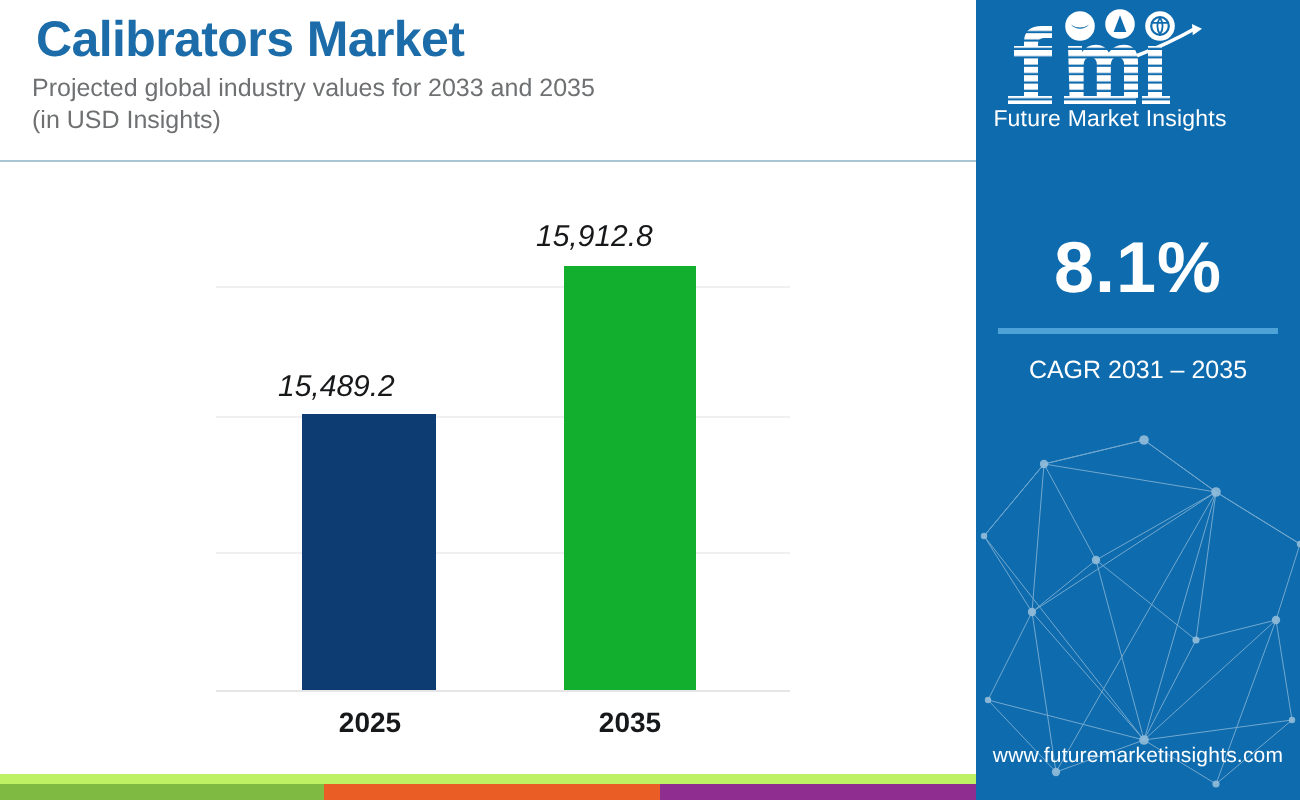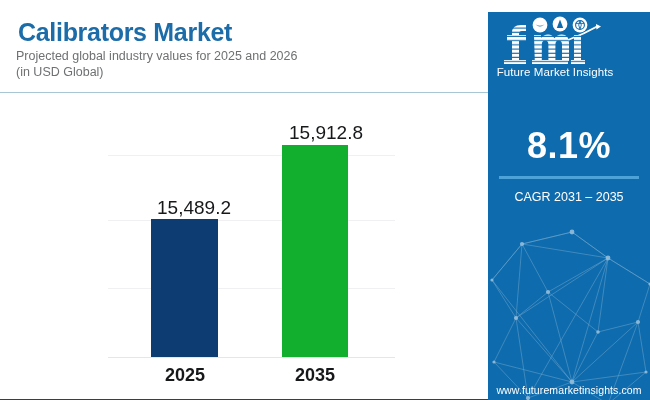--- a/index.html
+++ b/index.html
@@ -11,22 +11,21 @@
     width: 650px;
     height: 400px;
     font-family: "Liberation Sans", sans-serif;
     overflow: hidden;
     position: relative;
   }
 
   #root {
     position: absolute;
     inset: 0;
-    background: #701a75;
-    margin-top: 12px;
+    background: #bef264;
   }
 
   
   .main-area {
     position: absolute;
     left: 0; top: 0;
     width: 488px;
     height: 387px;
     background: #ffffff;
   }
@@ -106,32 +105,33 @@
   }
   .bar-2035 {
     left: 282px;
     width: 66px;
     height: 212px;
     background: #12ae2e;
   }
 
   .value-label {
     position: absolute;
-    font-size: 19px;
+    font-size: 15px;
     color: #17181a;
-    text-align: right;
-    white-space: nowrap;
+    text-align: left;
+    white-space: nowrap;
+    font-style: italic;
   }
   .value-2025 { left: 139px; width: 92px; top: 104px; }
   .value-2035 { left: 268px; width: 95px; top: 29px; }
 
   .cat-label {
     position: absolute;
     top: 272px;
-    font-size: 18px;
+    font-size: 14px;
     font-weight: bold;
     color: #17181a;
     text-align: center;
     white-space: nowrap;
   }
   .cat-2025 { left: 139px; width: 92px; }
   .cat-2035 { left: 269px; width: 92px; }
 
   
   .side-panel {
@@ -229,22 +229,22 @@
 </head>
 <body>
 
 <div id="root">
 
   <div class="main-area">
 
     <div class="header">
       <div class="chart-title">Calibrators Market</div>
       <div class="chart-subtitle">
-        <div>Projected global industry values for 2025 and 2026</div>
-        <div>(in USD Global)</div>
+        <div>Projected global industry values for 2033 and 2035</div>
+        <div>(in USD Insights)</div>
       </div>
       <div class="header-rule"></div>
     </div>
 
     <div class="plot">
 
       <div class="gridlines">
         <div class="gridline" style="top:62px;"></div>
         <div class="gridline" style="top:127px;"></div>
         <div class="gridline" style="top:195px;"></div>

